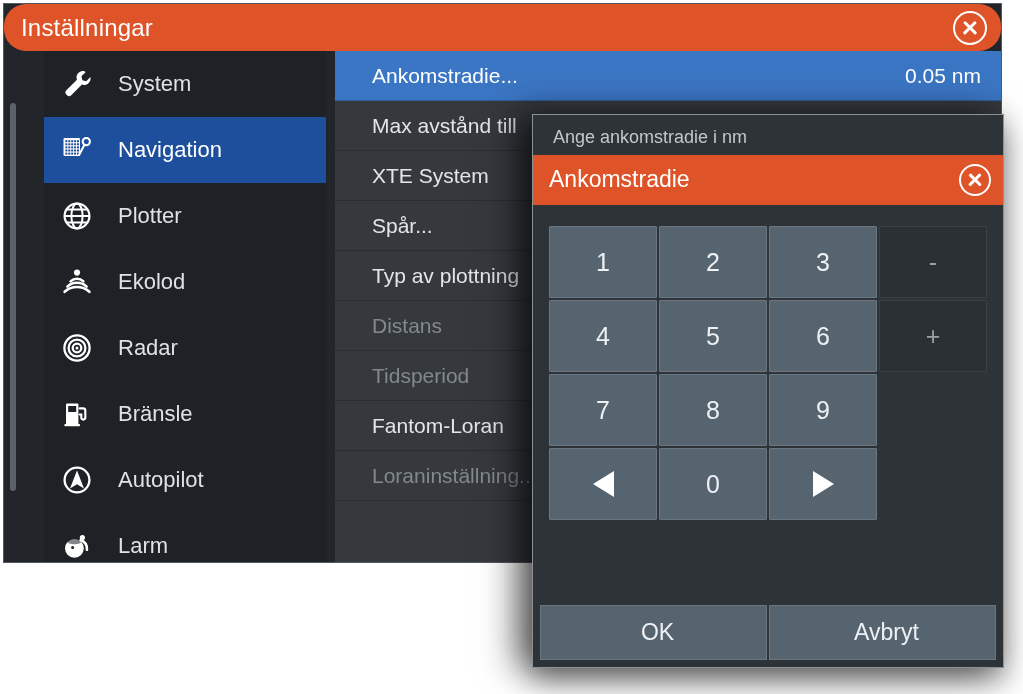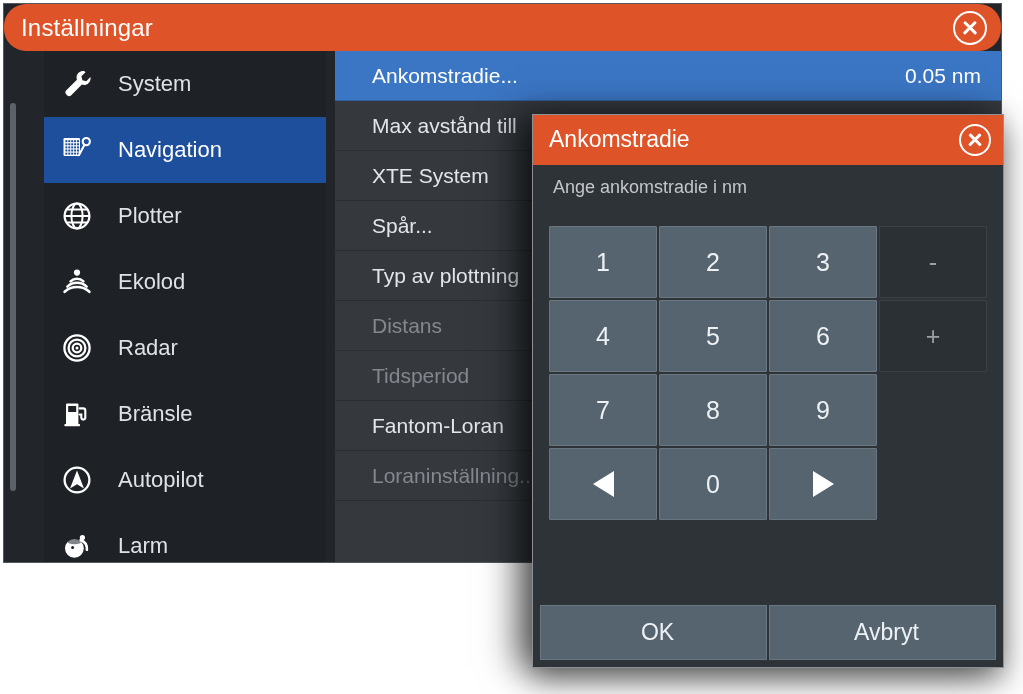--- a/index.html
+++ b/index.html
@@ -375,26 +375,26 @@
           <div class="menu-item disabled">
             <span class="menu-label">Loraninställning...</span>
             <span class="menu-value"></span>
           </div>
           <div class="menu-item filler"></div>
         </div>
     </div>
   </div>
 
   <div id="dialog">
+    <div id="dialog-prompt">Ange ankomstradie i nm</div>
+
     <div id="dialog-titlebar">
       <div id="dialog-title">Ankomstradie</div>
       <div class="close-btn"></div>
     </div>
-
-    <div id="dialog-prompt">Ange ankomstradie i nm</div>
 
 
     <div id="keypad">
         <div class="key">1</div>
         <div class="key">2</div>
         <div class="key">3</div>
         <div class="key dim">-</div>
         <div class="key">4</div>
         <div class="key">5</div>
         <div class="key">6</div>

